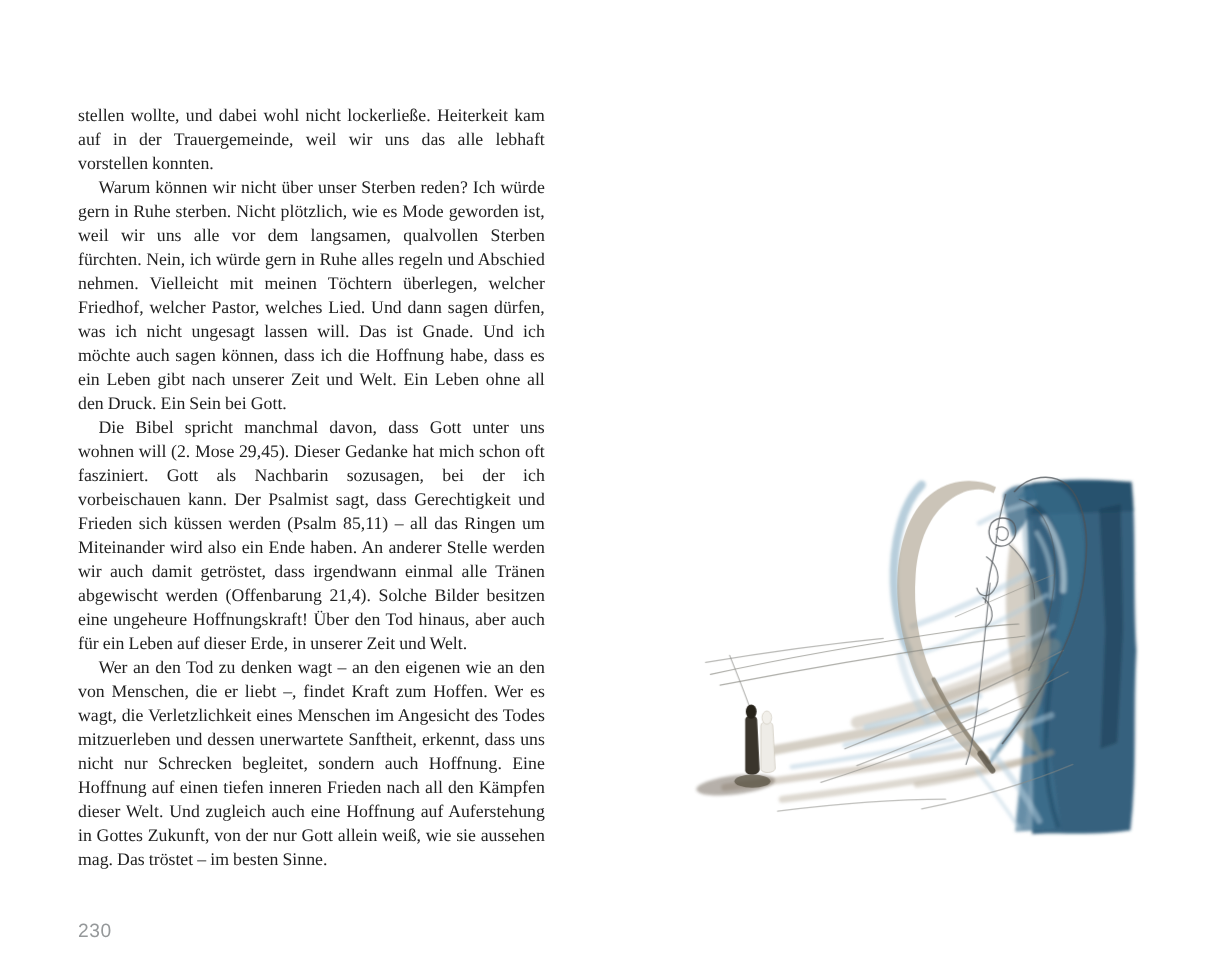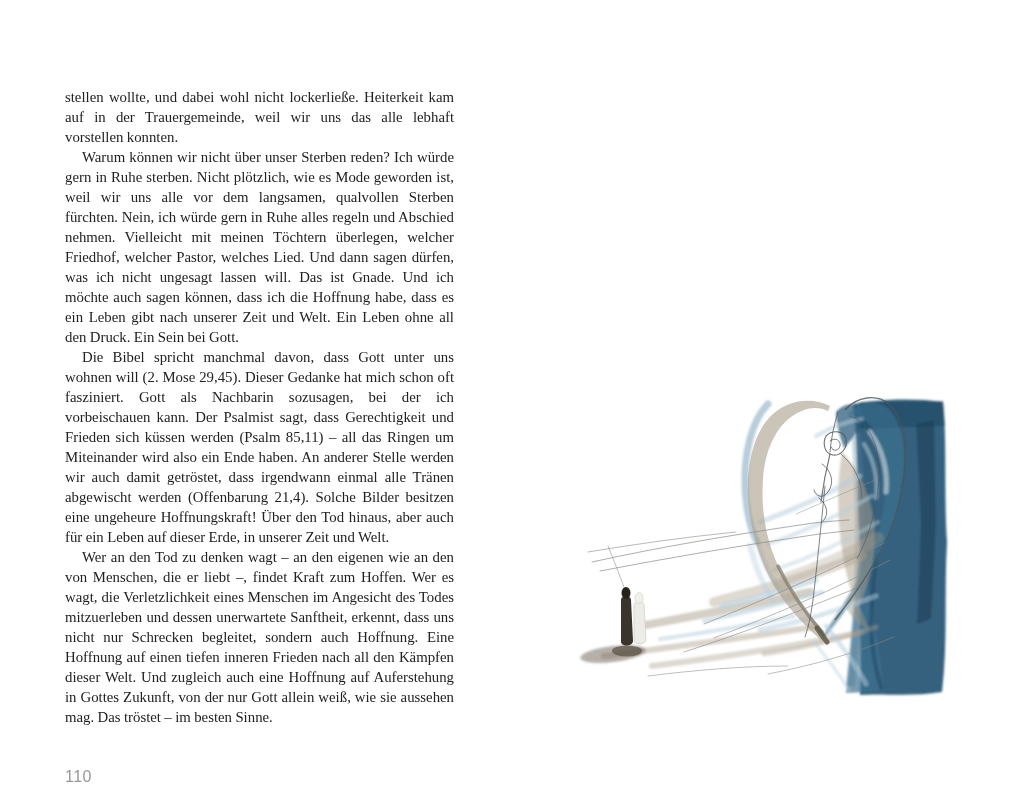--- a/index.html
+++ b/index.html
@@ -67,21 +67,21 @@
 
 <div class="spread">
 
   <div class="text-page">
     <div class="text-block" lang="de">
       <p class="noindent">stellen wollte, und dabei wohl nicht lockerließe. Heiterkeit kam auf in der Trauergemeinde, weil wir uns das alle lebhaft vorstellen konnten.</p>
       <p>Warum können wir nicht über unser Sterben reden? Ich würde gern in Ruhe sterben. Nicht plötzlich, wie es Mode geworden ist, weil wir uns alle vor dem langsamen, qualvollen Sterben fürchten. Nein, ich würde gern in Ruhe alles regeln und Abschied nehmen. Vielleicht mit meinen Töchtern überlegen, welcher Friedhof, welcher Pastor, welches Lied. Und dann sagen dürfen, was ich nicht ungesagt lassen will. Das ist Gnade. Und ich möchte auch sagen können, dass ich die Hoffnung habe, dass es ein Leben gibt nach unserer Zeit und Welt. Ein Leben ohne all den Druck. Ein Sein bei Gott.</p>
       <p>Die Bibel spricht manchmal davon, dass Gott unter uns wohnen will (2. Mose 29,45). Dieser Gedanke hat mich schon oft fasziniert. Gott als Nachbarin sozusagen, bei der ich vorbeischauen kann. Der Psalmist sagt, dass Gerechtigkeit und Frieden sich küssen werden (Psalm 85,11) – all das Ringen um Miteinander wird also ein Ende haben. An anderer Stelle werden wir auch damit getröstet, dass irgendwann einmal alle Tränen abgewischt werden (Offenbarung 21,4). Solche Bilder besitzen eine ungeheure Hoffnungskraft! Über den Tod hinaus, aber auch für ein Leben auf dieser Erde, in unserer Zeit und Welt.</p>
       <p>Wer an den Tod zu denken wagt – an den eigenen wie an den von Menschen, die er liebt –, findet Kraft zum Hoffen. Wer es wagt, die Verletzlichkeit eines Menschen im Angesicht des Todes mitzuerleben und dessen unerwartete Sanftheit, erkennt, dass uns nicht nur Schrecken begleitet, sondern auch Hoffnung. Eine Hoffnung auf einen tiefen inneren Frieden nach all den Kämpfen dieser Welt. Und zugleich auch eine Hoffnung auf Auferstehung in Gottes Zukunft, von der nur Gott allein weiß, wie sie aussehen mag. Das tröstet – im besten Sinne.</p>
     </div>
-    <div class="page-number">110</div>
+    <div class="page-number">230</div>
   </div>
 
   <div class="image-page">
     <svg class="illustration" viewBox="0 0 390 315" xmlns="http://www.w3.org/2000/svg">
       <defs>
         <filter id="soft" x="-20%" y="-20%" width="140%" height="140%">
             <feGaussianBlur stdDeviation="1.3"></feGaussianBlur>
           </filter>
         <filter id="soft2" x="-20%" y="-20%" width="140%" height="140%">
             <feGaussianBlur stdDeviation="0.6"></feGaussianBlur>

